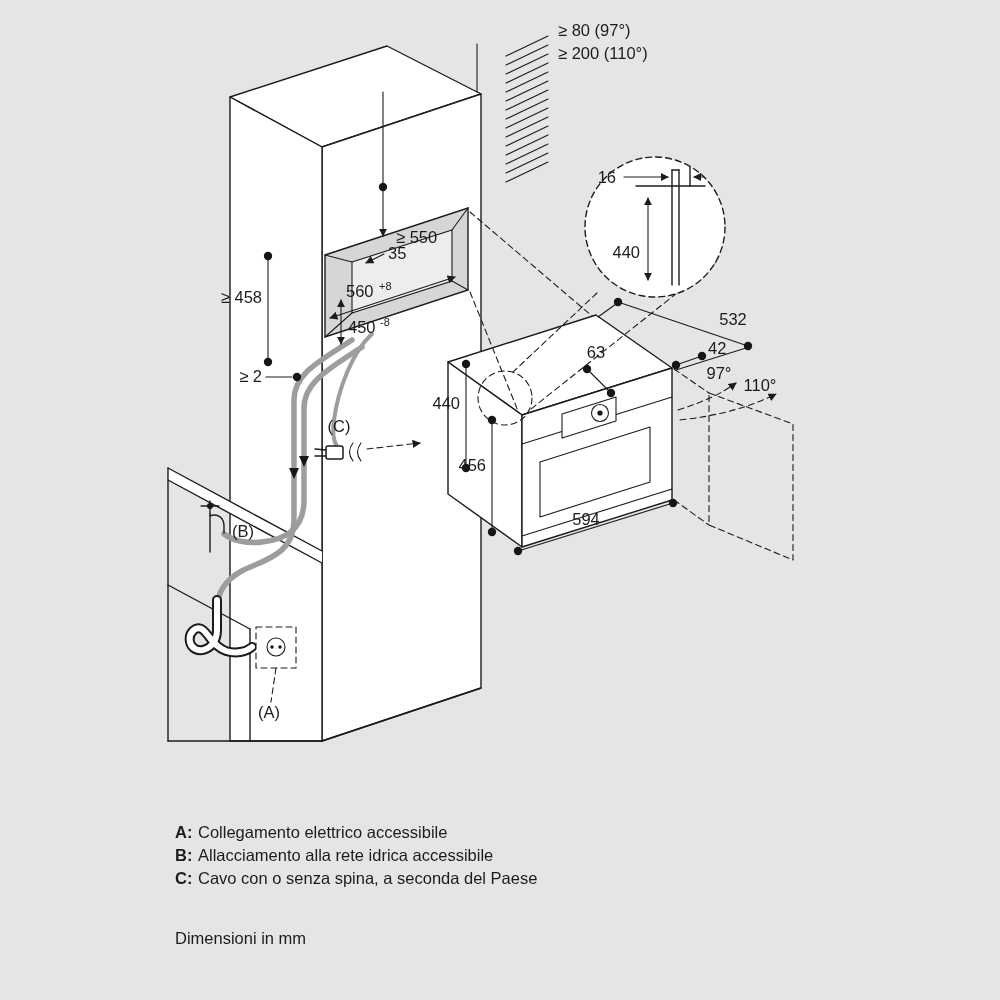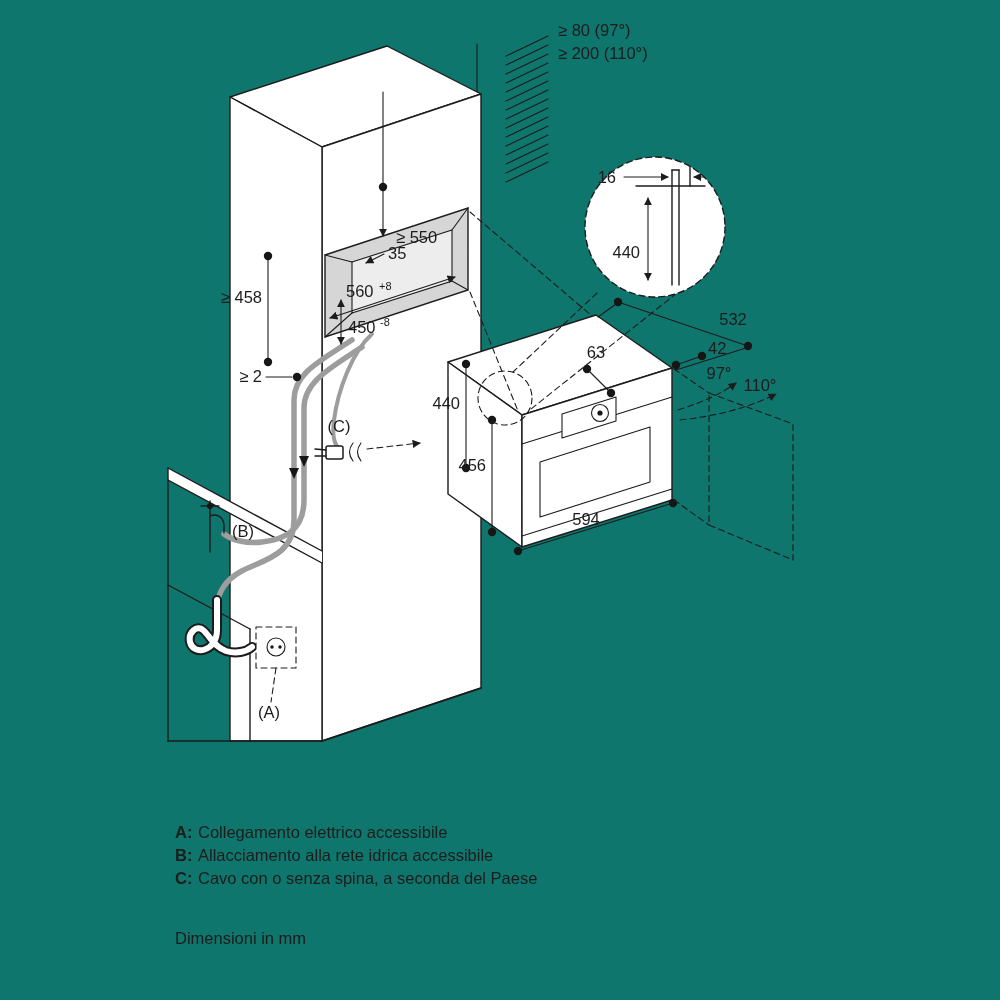--- a/index.html
+++ b/index.html
@@ -1,16 +1,16 @@
 <!DOCTYPE html>
 <html><head>
 <meta charset="utf-8">
 <style>
   html,body{margin:0;padding:0;background:#ffffff;}
-  .stage{width:1000px;height:1000px;background:#0f766e;position:relative;}
+  .stage{width:1000px;height:1000px;background:#e5e5e5;position:relative;}
   svg{display:block;}
   .t{font-family:"Liberation Sans",sans-serif;fill:#1c1c1c;font-size:16.5px;}
   .ts{font-family:"Liberation Sans",sans-serif;fill:#1c1c1c;font-size:11px;}
   .b{font-weight:bold;}
   .ln{stroke:#1c1c1c;stroke-width:1.4;fill:none;stroke-linejoin:round;stroke-linecap:round;}
   .thin{stroke:#1c1c1c;stroke-width:1.1;fill:none;stroke-linejoin:round;stroke-linecap:round;}
   .dash{stroke-dasharray:6 4;}
   .wfill{fill:#ffffff;}
   .dot{fill:#161616;stroke:none;}
   .pipe{fill:none;stroke-width:5.5;stroke-linecap:round;}

